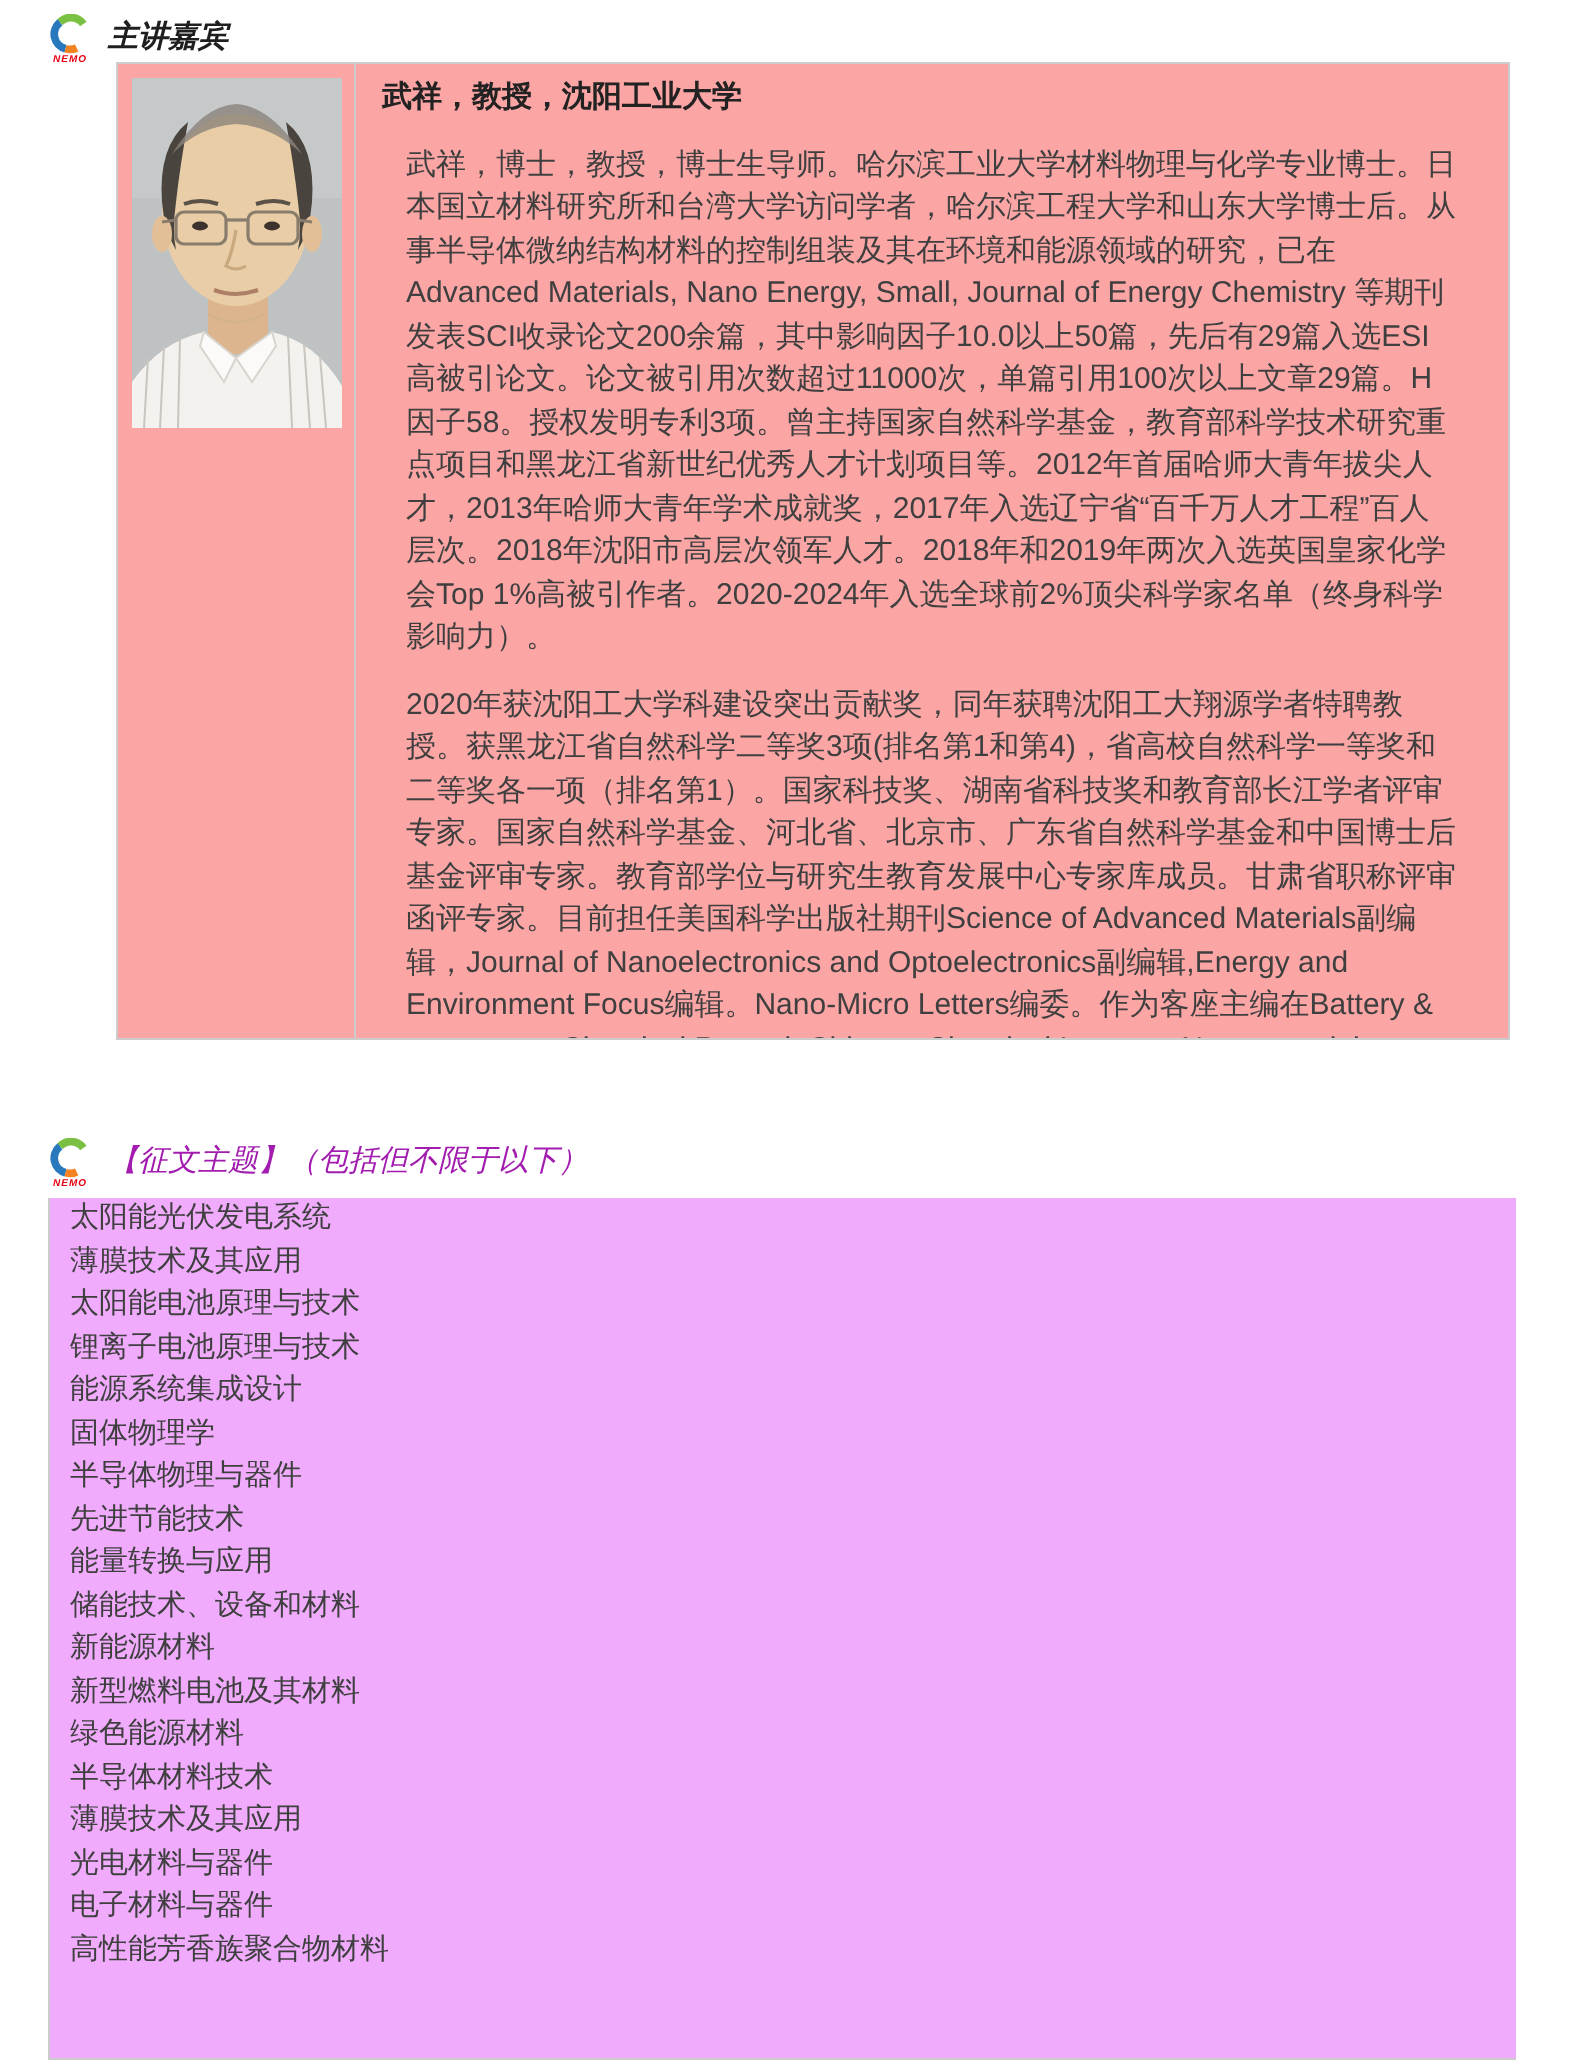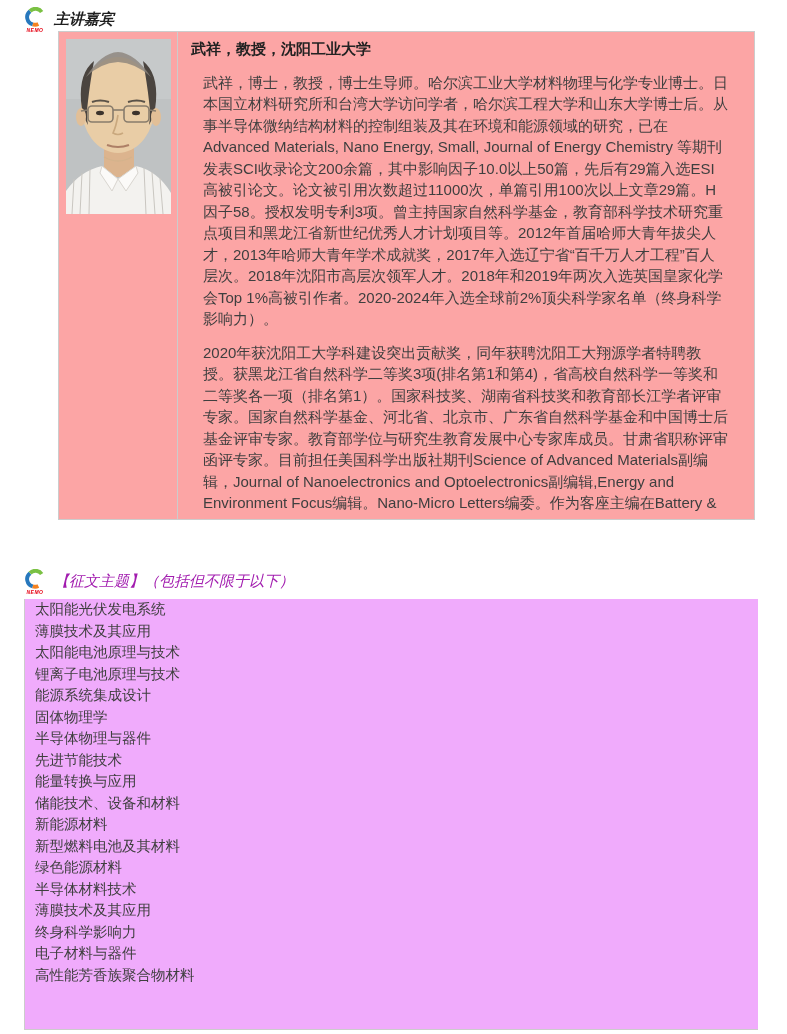--- a/index.html
+++ b/index.html
@@ -136,16 +136,16 @@
   <div class="topic-row">固体物理学</div>
   <div class="topic-row">半导体物理与器件</div>
   <div class="topic-row">先进节能技术</div>
   <div class="topic-row">能量转换与应用</div>
   <div class="topic-row">储能技术、设备和材料</div>
   <div class="topic-row">新能源材料</div>
   <div class="topic-row">新型燃料电池及其材料</div>
   <div class="topic-row">绿色能源材料</div>
   <div class="topic-row">半导体材料技术</div>
   <div class="topic-row">薄膜技术及其应用</div>
-  <div class="topic-row">终身科学影响力</div>
+  <div class="topic-row">光电材料与器件</div>
   <div class="topic-row">电子材料与器件</div>
   <div class="topic-row">高性能芳香族聚合物材料</div>
 </div>
 
 </body></html>

